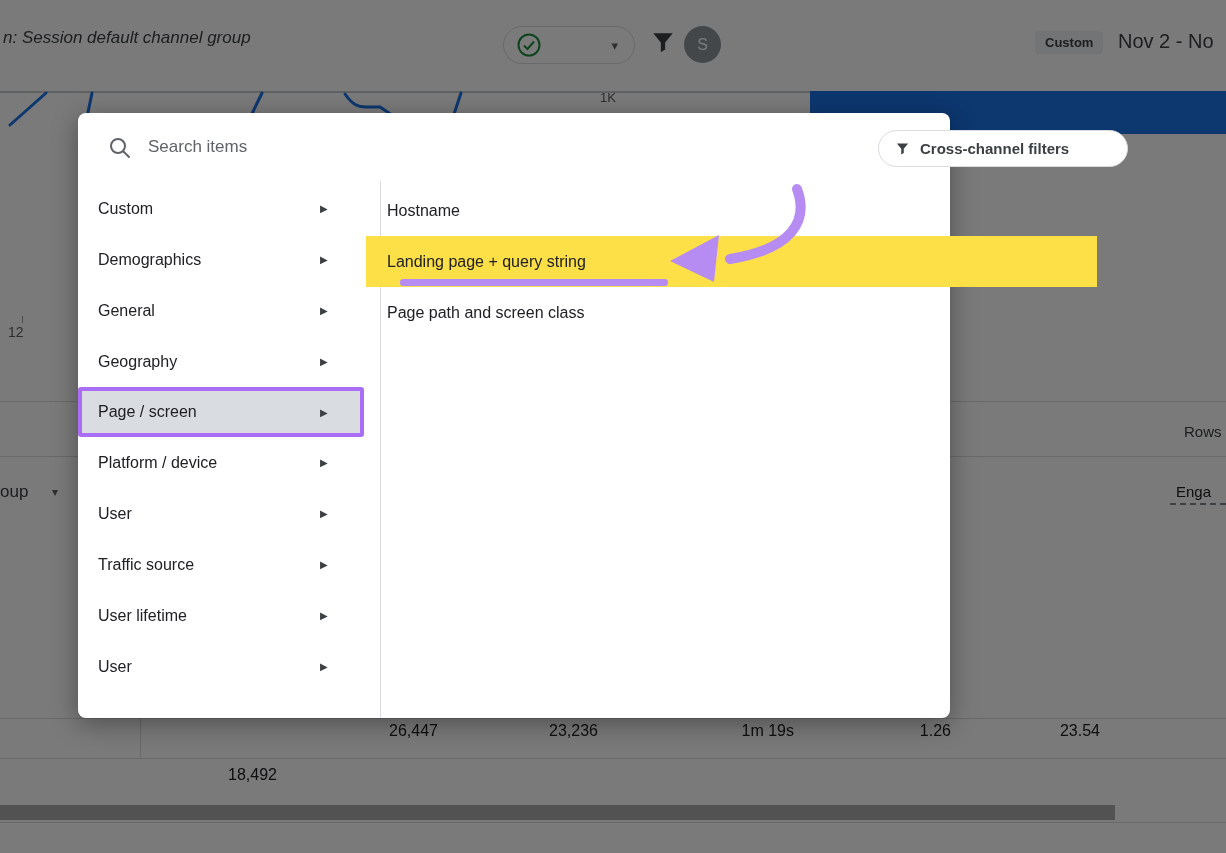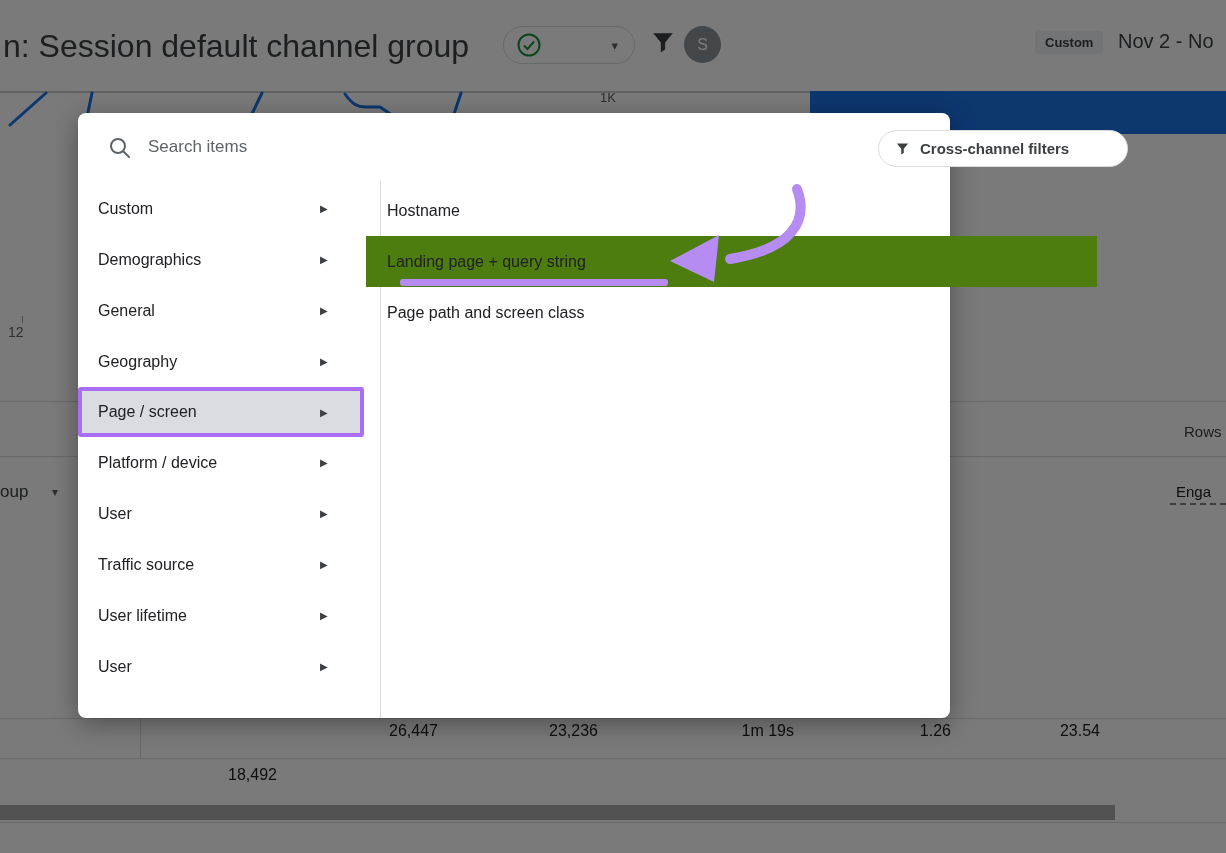--- a/index.html
+++ b/index.html
@@ -3,21 +3,21 @@
 <meta charset="utf-8">
 <style>
   * { margin:0; padding:0; box-sizing:border-box; }
   html,body { width:1226px; height:853px; overflow:hidden; background:#fff;
     font-family:"Liberation Sans", sans-serif; }
   .abs { position:absolute; }
   .stage { position:relative; width:1226px; height:853px; }
 
   
   .bg { position:absolute; inset:0; z-index:1; background:#fff; }
-  .report-title { left:3px; top:28px; font-size:32px; color:#3c4043; white-space:nowrap; }
+  .report-title { left:3px; top:28px; font-size:17px; color:#3c4043; white-space:nowrap;font-style:italic; }
   .status-pill { left:503px; top:26px; width:132px; height:38px; border:1px solid #dadce0;
     border-radius:19px; display:flex; align-items:center; justify-content:space-between;
     padding:0 16px 0 12px; background:#fff; }
   .pill-caret { font-size:13px; color:#5f6368; }
   .hdr-funnel { left:650px; top:29px; }
   .avatar { left:684px; top:26px; width:37px; height:37px; border-radius:50%;
     background:#8f959b; color:#fff; font-size:16px; display:flex; align-items:center;
     justify-content:center; }
   .date-chip { left:1035px; top:31px; height:23px; padding:0 10px; background:#f1f3f4;
     border-radius:4px; font-size:13px; font-weight:bold; color:#3c4043;
@@ -69,21 +69,21 @@
   .cat { position:relative; height:51px; display:flex; align-items:center;
     padding-left:20px; font-size:16px; color:#202124; cursor:pointer; }
   .cat .arrow { position:absolute; left:242px; font-size:10px; color:#3c4043; }
   .cat.selected { background:#d9dce1; border:4px solid #a96ef5; border-radius:3px;
     width:286px; height:50px; padding-left:16px; }
   .cat.selected .arrow { left:238px; }
 
   .dims { position:absolute; left:288px; top:72px; width:756px; }
   .dim { height:51px; display:flex; align-items:center; padding-left:21px;
     font-size:16px; color:#202124; cursor:pointer; }
-  .dim.highlight { background:#4d7c0f; width:731px; }
+  .dim.highlight { background:#fde047; width:731px; }
 
   .annot-underline { position:absolute; left:322px; top:166px; width:268px; height:7px;
     background:#b78cf2; border-radius:3px; z-index:4; }
   .annot-arrow { position:absolute; left:0; top:0; z-index:4; pointer-events:none; }
 </style>
 </head>
 <body>
 
 <div class="stage">
 

